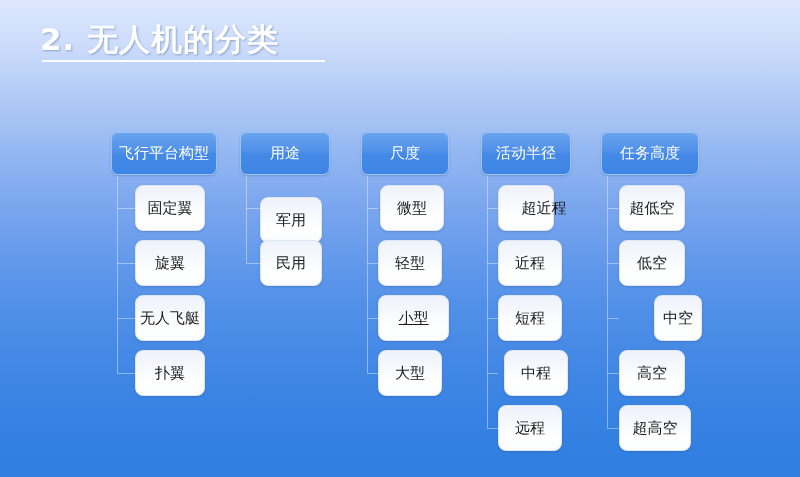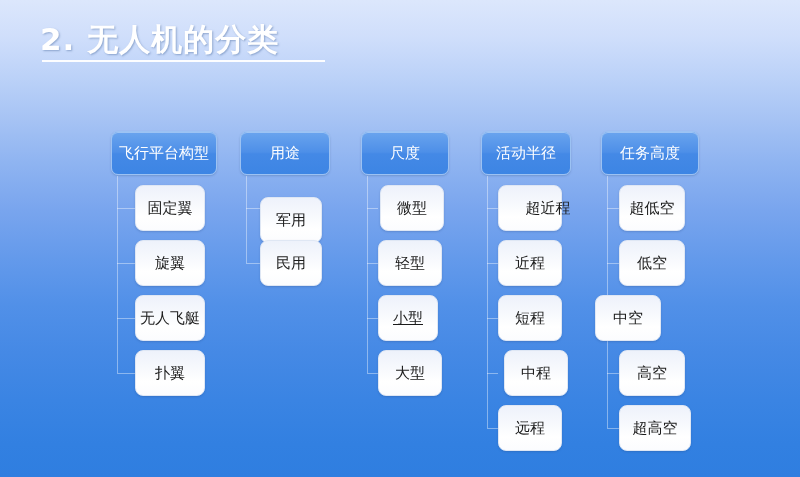--- a/index.html
+++ b/index.html
@@ -165,47 +165,47 @@
         <div class="item-box" style="left: 260px; width: 62px; top: 109px;">民用</div>
       </div>
       <div class="column" style="left: 0px;">
         <div class="col-header" style="left: 361px; width: 88px; top: 0px;">尺度</div>
         <div class="connector-v" style="left: 367px; top: 45px; height: 197px;"></div>
         <div class="connector-h" style="left: 367px; top: 77px; width: 11px;"></div>
         <div class="item-box" style="left: 380px; width: 64px; top: 54px;">微型</div>
         <div class="connector-h" style="left: 367px; top: 132px; width: 11px;"></div>
         <div class="item-box" style="left: 378px; width: 64px; top: 109px;">轻型</div>
         <div class="connector-h" style="left: 367px; top: 187px; width: 11px;"></div>
-        <div class="item-box" style="left: 378px; width: 60px; top: 164px; text-decoration: underline;">小型</div>
+        <div class="item-box" style="left: 378px; width: 71px; top: 164px; text-decoration: underline;">小型</div>
         <div class="connector-h" style="left: 367px; top: 242px; width: 11px;"></div>
         <div class="item-box" style="left: 378px; width: 64px; top: 219px;">大型</div>
       </div>
       <div class="column" style="left: 0px;">
         <div class="col-header" style="left: 481px; width: 90px; top: 0px;">活动半径</div>
         <div class="connector-v" style="left: 487px; top: 45px; height: 252px;"></div>
         <div class="connector-h" style="left: 487px; top: 77px; width: 11px;"></div>
-        <div class="item-box" style="left: 498px; width: 64px; top: 54px; padding-left: 36px;">超近程</div>
+        <div class="item-box" style="left: 498px; width: 56px; top: 54px; padding-left: 36px;">超近程</div>
         <div class="connector-h" style="left: 487px; top: 132px; width: 11px;"></div>
         <div class="item-box" style="left: 498px; width: 64px; top: 109px;">近程</div>
         <div class="connector-h" style="left: 487px; top: 187px; width: 11px;"></div>
         <div class="item-box" style="left: 498px; width: 64px; top: 164px;">短程</div>
         <div class="connector-h" style="left: 487px; top: 242px; width: 11px;"></div>
         <div class="item-box" style="left: 504px; width: 64px; top: 219px;">中程</div>
         <div class="connector-h" style="left: 487px; top: 297px; width: 11px;"></div>
         <div class="item-box" style="left: 498px; width: 64px; top: 274px;">远程</div>
       </div>
       <div class="column" style="left: 0px;">
         <div class="col-header" style="left: 601px; width: 98px; top: 0px;">任务高度</div>
         <div class="connector-v" style="left: 607px; top: 45px; height: 252px;"></div>
         <div class="connector-h" style="left: 607px; top: 77px; width: 12px;"></div>
         <div class="item-box" style="left: 619px; width: 66px; top: 54px;">超低空</div>
         <div class="connector-h" style="left: 607px; top: 132px; width: 12px;"></div>
         <div class="item-box" style="left: 619px; width: 66px; top: 109px;">低空</div>
         <div class="connector-h" style="left: 607px; top: 187px; width: 12px;"></div>
-        <div class="item-box" style="left: 595px; width: 66px; top: 164px;">中空</div>
+        <div class="item-box" style="left: 654px; width: 48px; top: 164px;">中空</div>
         <div class="connector-h" style="left: 607px; top: 242px; width: 12px;"></div>
         <div class="item-box" style="left: 619px; width: 66px; top: 219px;">高空</div>
         <div class="connector-h" style="left: 607px; top: 297px; width: 12px;"></div>
         <div class="item-box" style="left: 619px; width: 72px; top: 274px;">超高空</div>
       </div>
     </div>
 
 </div>
 
 </body></html>

